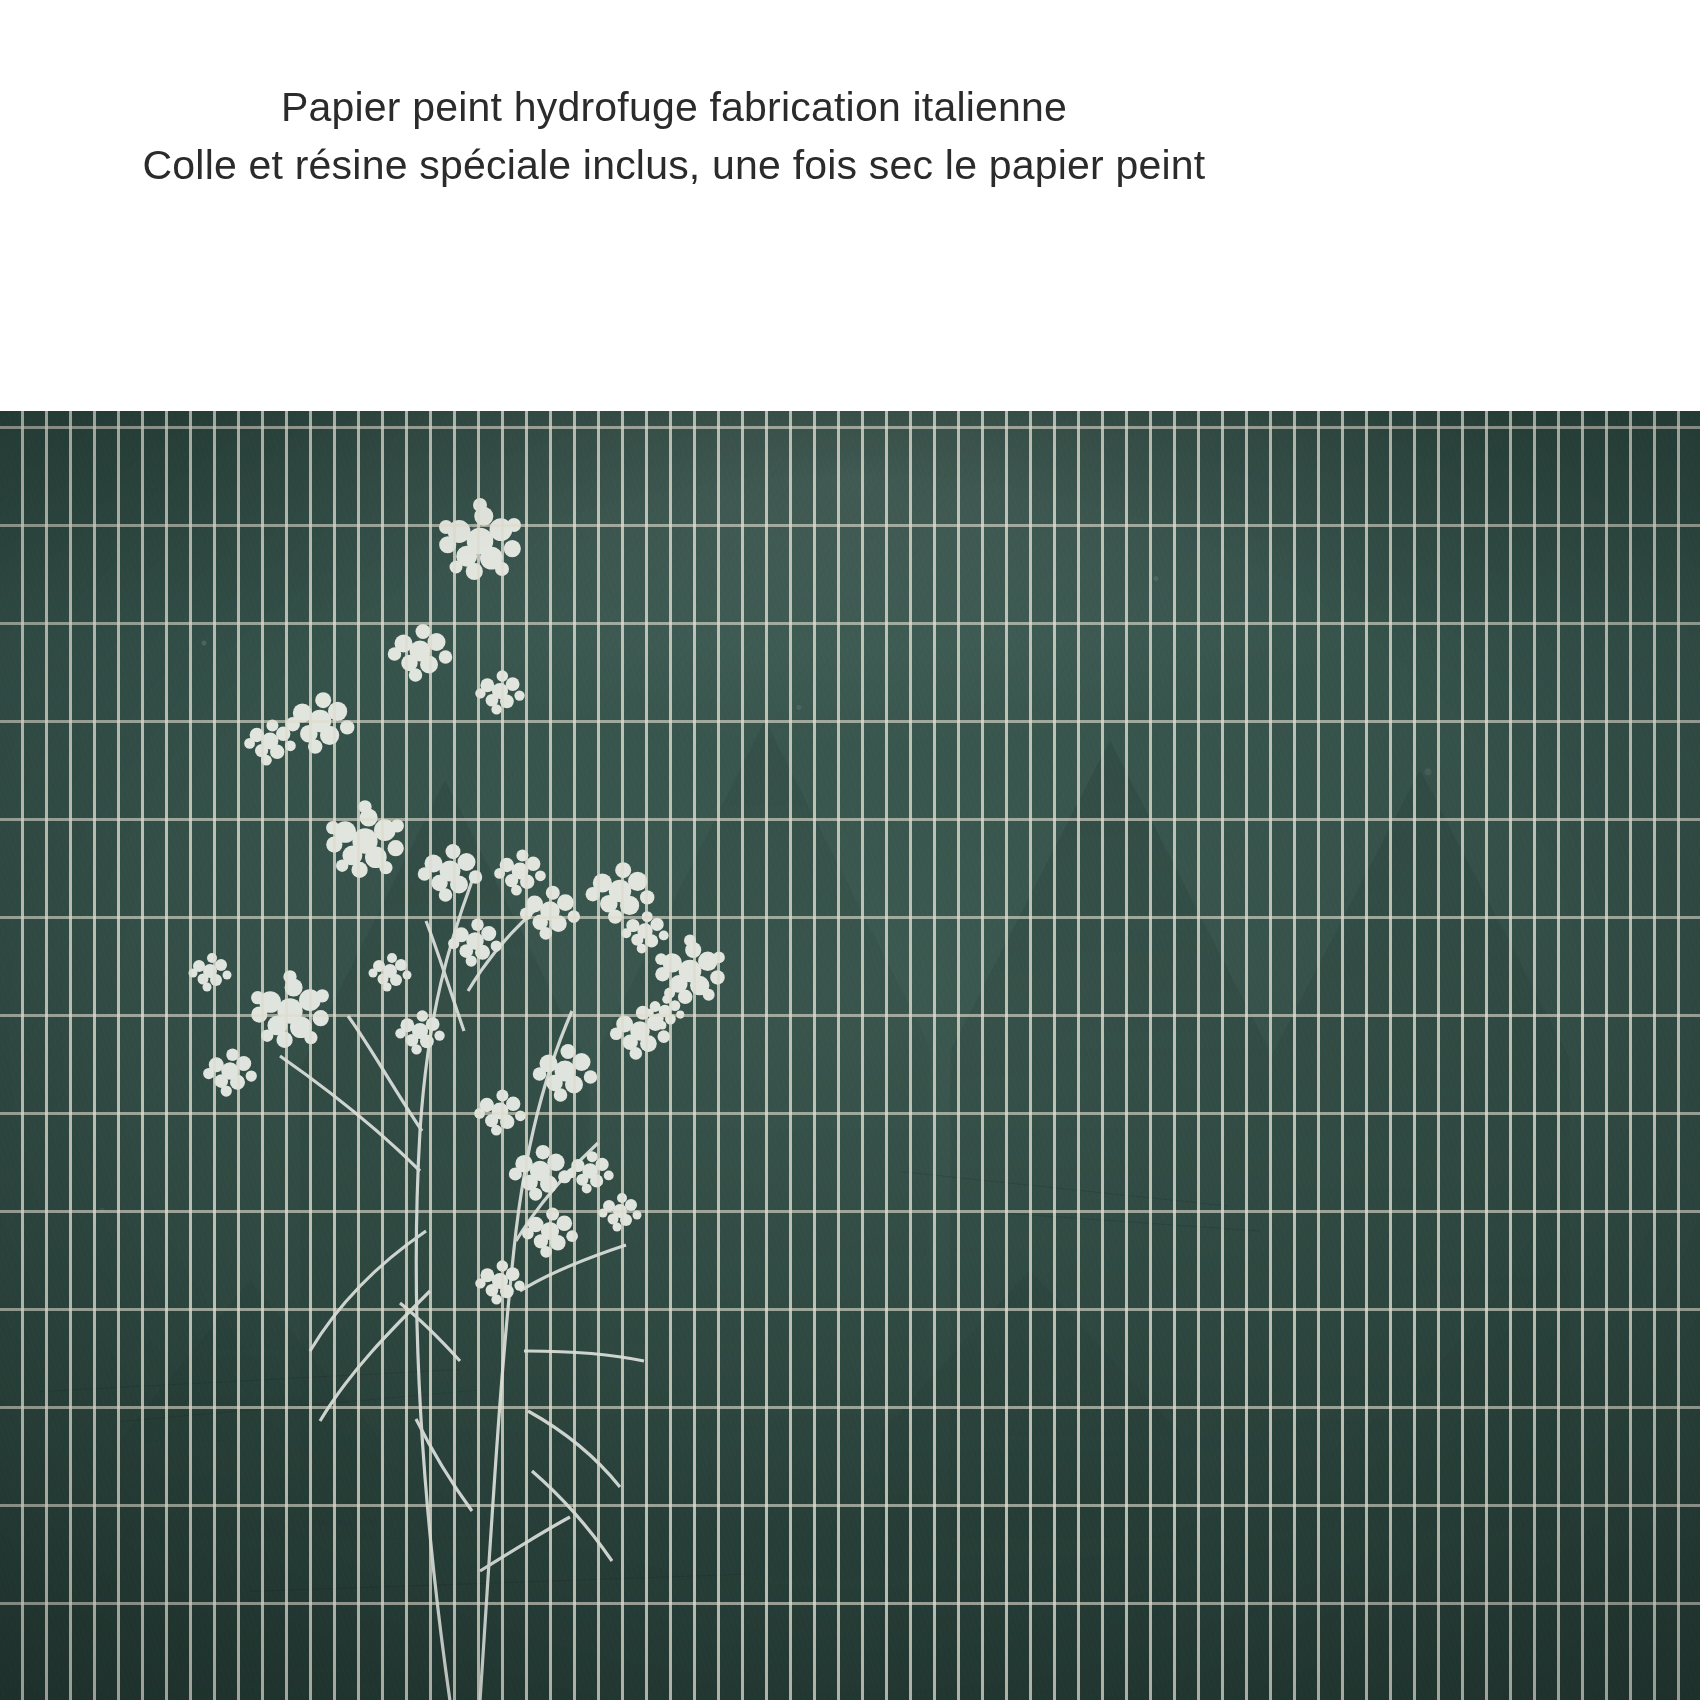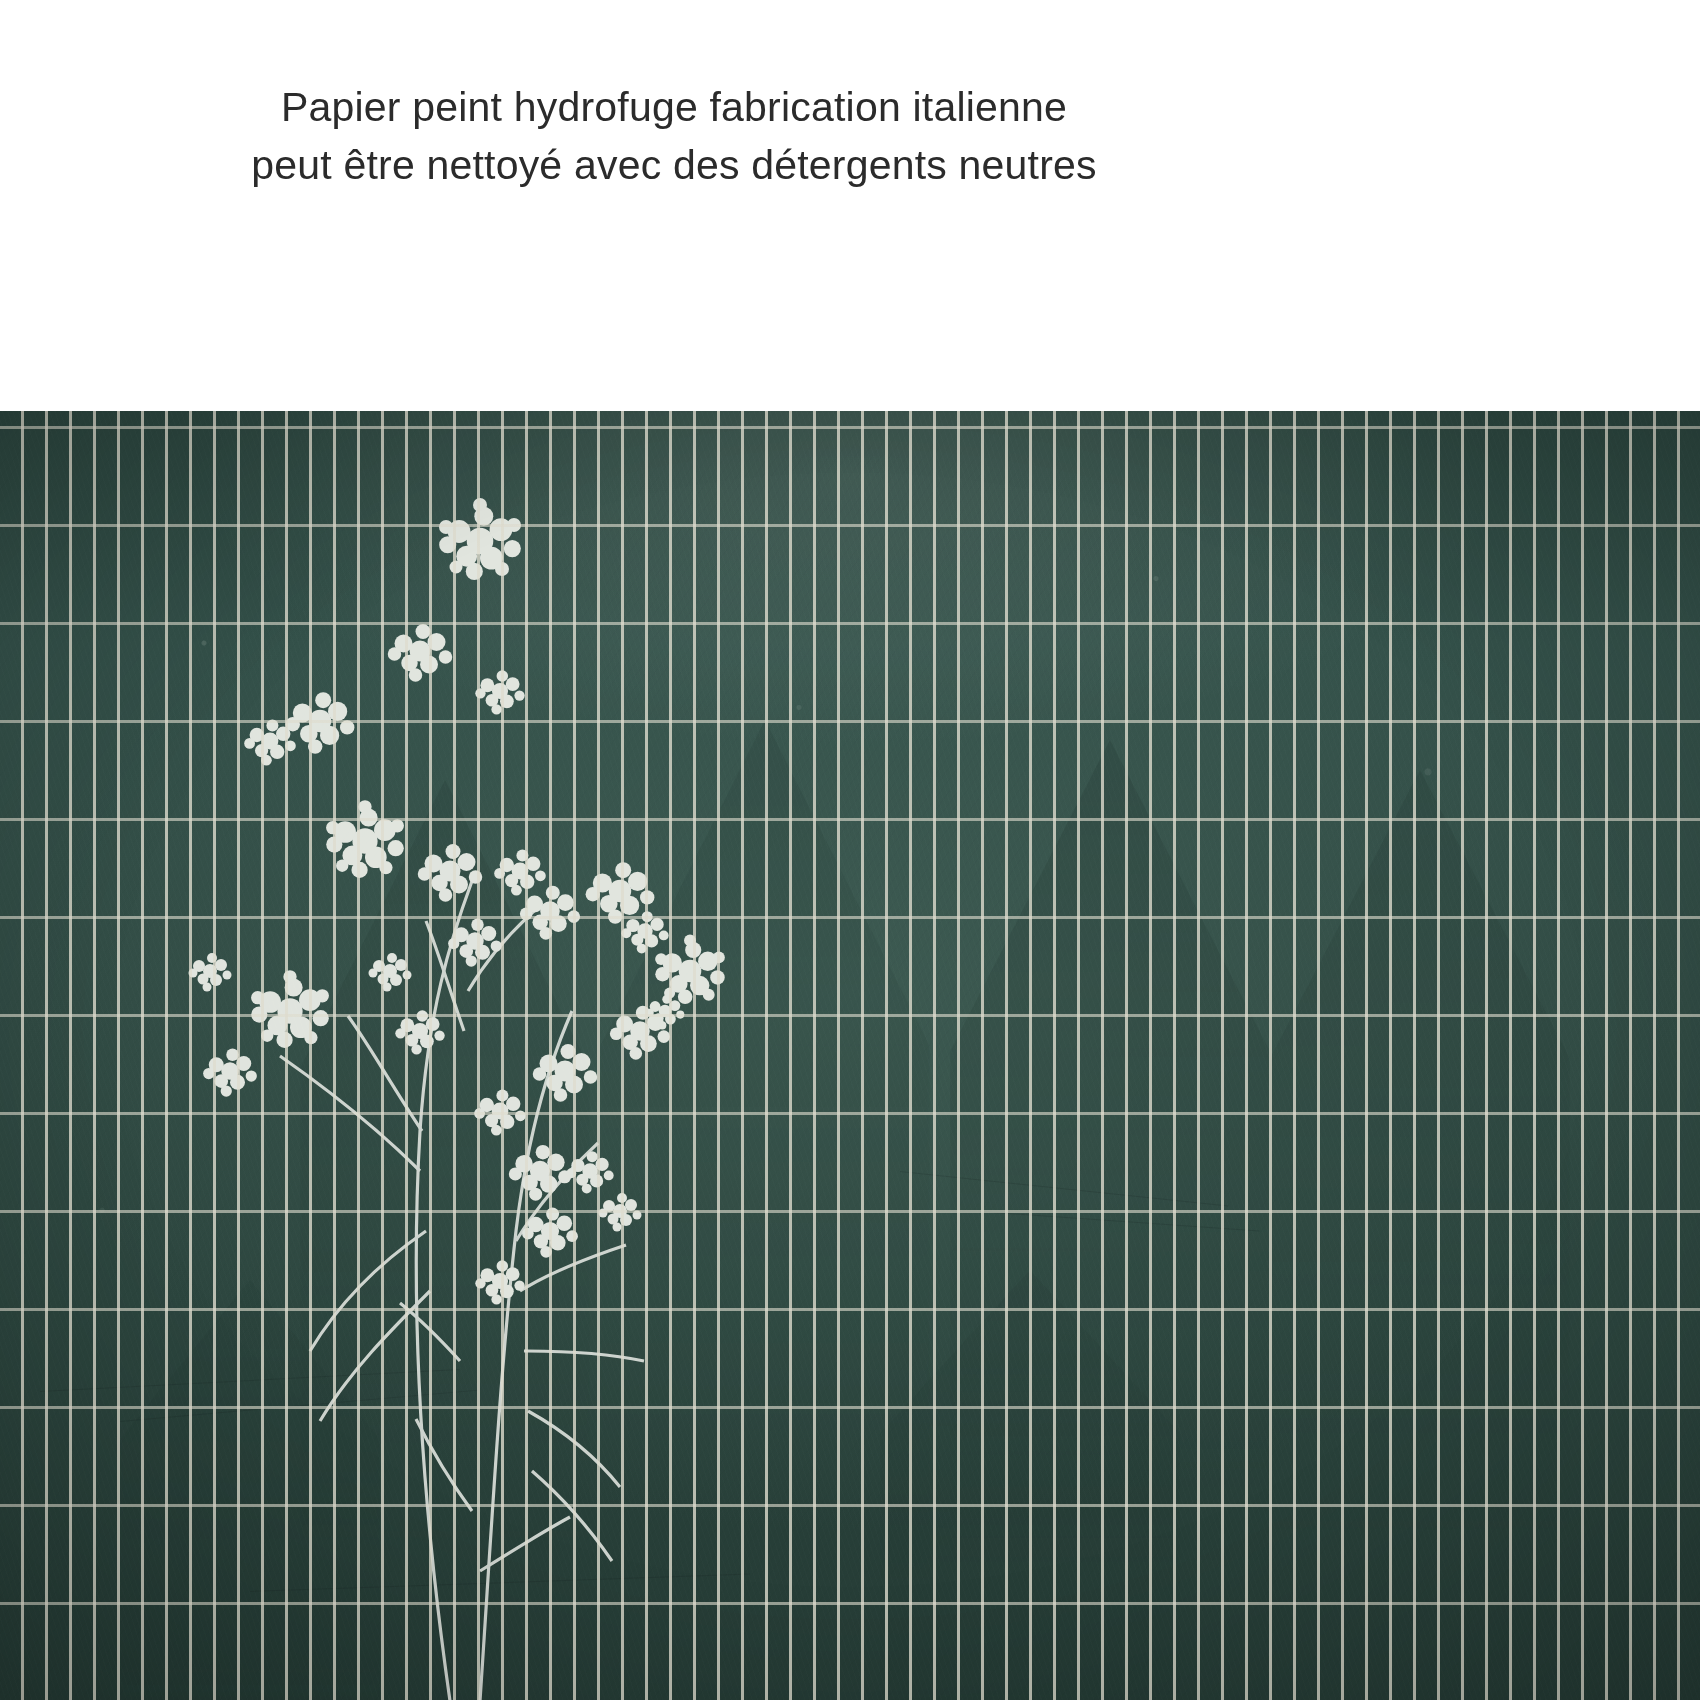--- a/index.html
+++ b/index.html
@@ -159,21 +159,21 @@
     background: radial-gradient(ellipse 78% 78% at 50% 48%, rgba(0,0,0,0) 55%, rgba(0,0,0,0.22) 100%);
   }
 </style>
 </head>
 <body>
 
 <div class="page">
 
   <div class="caption">
     <span class="line">Papier peint hydrofuge fabrication italienne</span>
-    <span class="line">peut être nettoyé avec des détergents neutres</span>
+    <span class="line">Colle et résine spéciale inclus, une fois sec le papier peint</span>
   </div>
 
   <div class="photo">
 
     <div class="wall-base"></div>
 
     <div class="arches">
       <div class="arch a1"></div>
       <div class="arch a2"></div>
       <div class="arch a3"></div>

